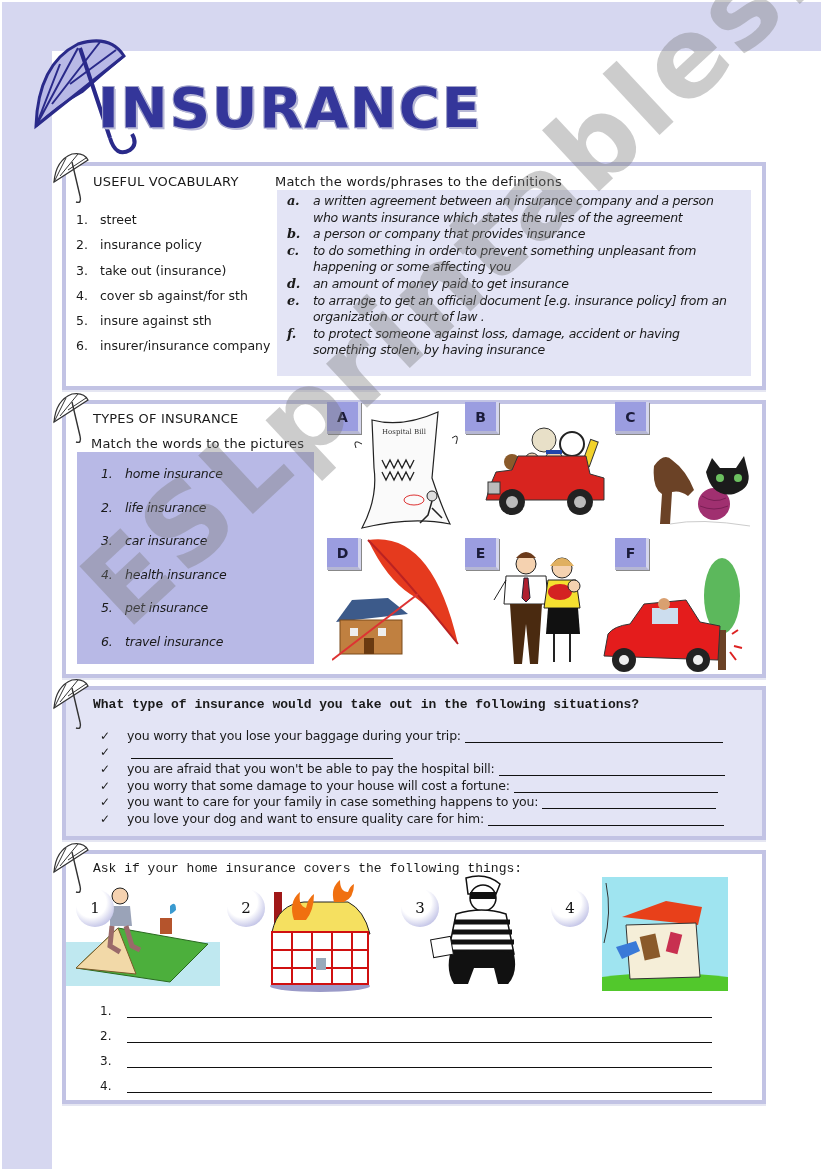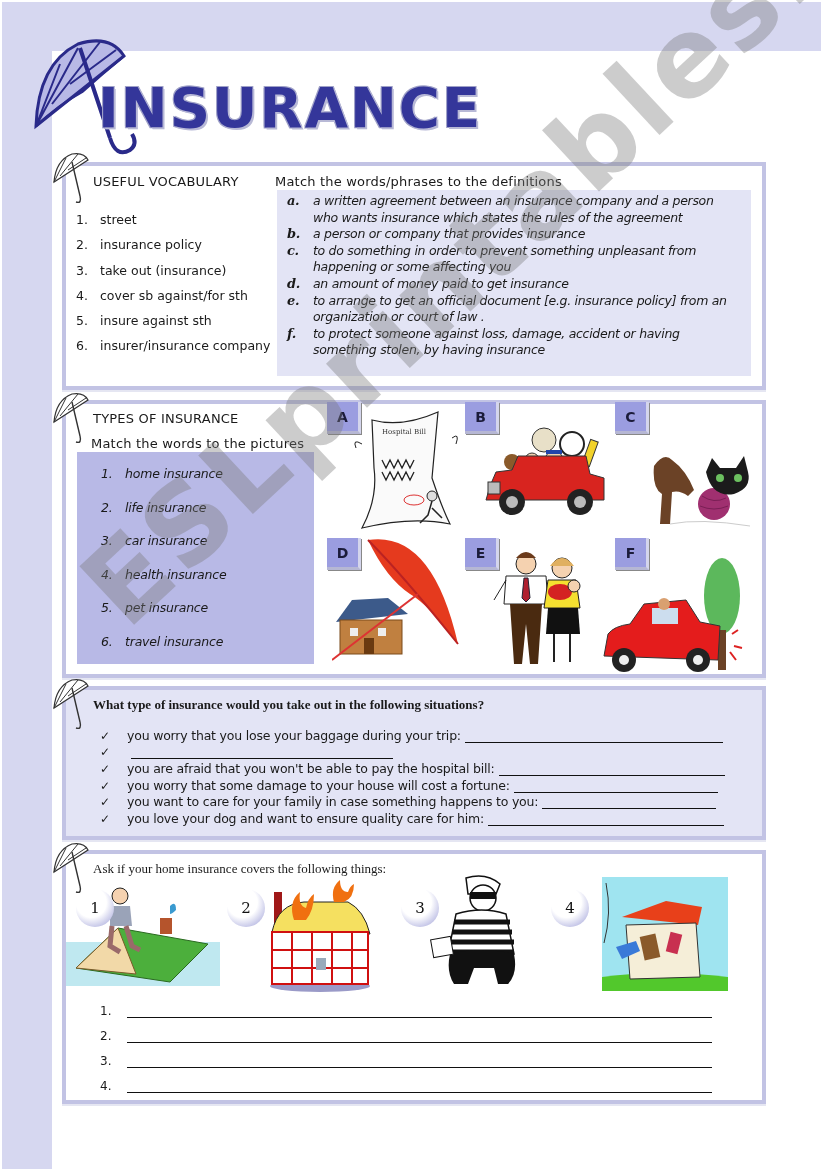--- a/index.html
+++ b/index.html
@@ -18,21 +18,21 @@
   .big-umbrella { position: absolute; left: 30px; top: 34px; width: 120px; height: 124px; }
 
   .panel {
     position: absolute; background: #ffffff;
     border: 4px solid #c2c3e4; box-shadow: 0 2px 0 #e5e6f2;
   }
   .panel.tinted { background: #e3e4f5; }
   .mini-umbrella { position: absolute; width: 40px; height: 54px; }
 
   .h-caps { font-family: "DejaVu Sans", sans-serif; font-size: 13px; letter-spacing: 0.2px; }
-  .h-bold { font-family: Liberation Serif, serif; font-size: 13px; font-weight: bold; text-align: center; }
+  .h-bold { font-family: Liberation Mono, monospace; font-size: 13px; font-weight: bold; text-align: center; }
 
   
   .vocab-list { position: absolute; left: 76px; top: 212px; width: 200px; }
   .vocab-list li { list-style: none; height: 25.3px; font-size: 12.5px; display: flex; }
   .vocab-list .num { width: 24px; }
   .defs-box { position: absolute; left: 277px; top: 190px; width: 474px; height: 186px; background: #e3e4f5; padding: 3px 10px 0 10px; }
   .def { display: flex; font-style: italic; font-size: 12.5px; line-height: 16.6px; font-family: "DejaVu Sans", sans-serif; letter-spacing: -0.3px; }
   .def .letter { width: 26px; font-weight: bold; font-family: "DejaVu Serif", serif; font-size: 13px; flex-shrink: 0; }
 
   

